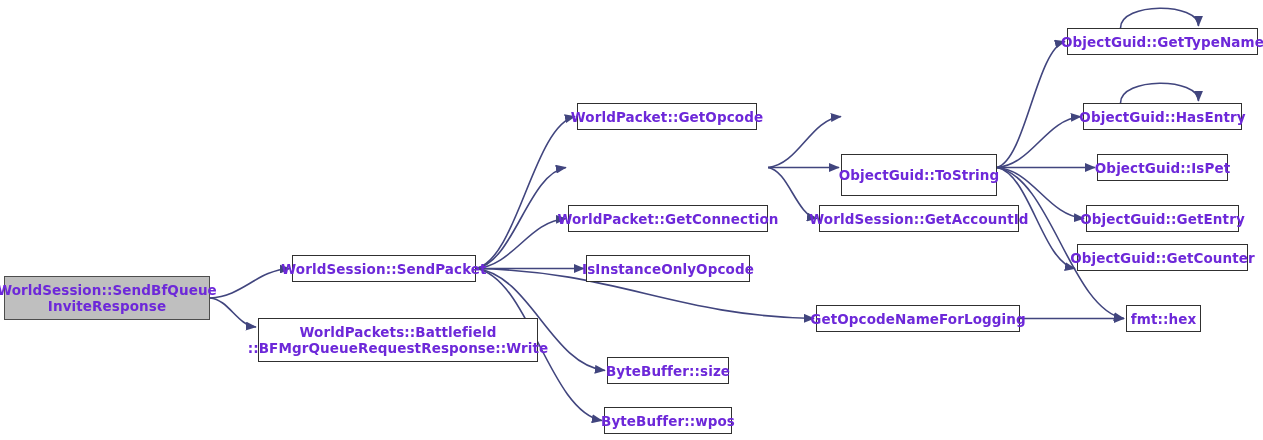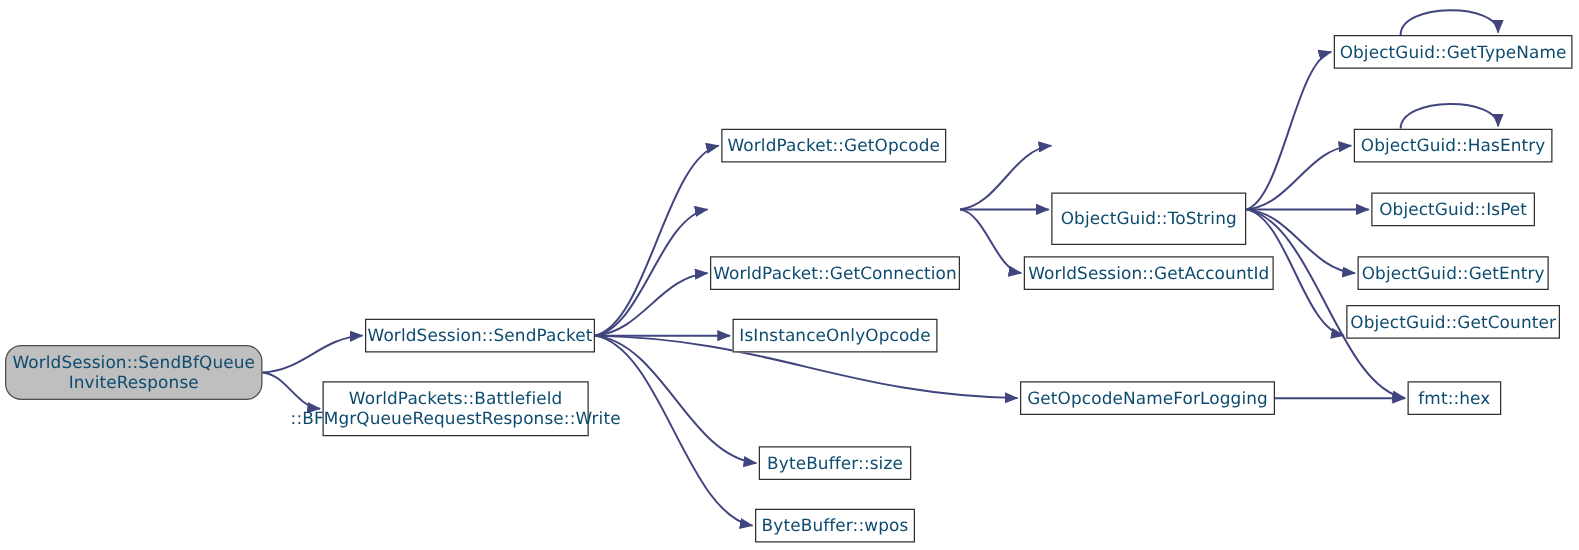--- a/index.html
+++ b/index.html
@@ -25,26 +25,27 @@
   }
   .node {
     position: absolute;
     box-sizing: border-box;
     background: #ffffff;
     border: 1px solid #303030;
     display: flex;
     align-items: center;
     justify-content: center;
     text-align: center;
-    color: #0c4a6e;
+    color: #6d28d9;
     font-size: 13.5px;
     line-height: 16px;
     letter-spacing: 0.1px;
     white-space: pre;
     z-index: 2;
+    font-weight: bold;
   }
   .node.root {
     background: #bfbfbf;
     border: 1px solid #4d4d4d;
   }
   .node .lbl {
     display: block;
     padding: 0 6px;
   }
 </style>
@@ -73,23 +74,23 @@
       <path d="M997,167.5 C1025.56,159.94 1036.44,49.06 1065,41.5" fill="none" stroke="#41457e" stroke-width="1.6" marker-end="url(#ah)"></path>
       <path d="M997,167.5 C1032.28,164.44 1045.72,119.56 1081,116.5" fill="none" stroke="#41457e" stroke-width="1.6" marker-end="url(#ah)"></path>
       <path d="M997,167.5 L1095,167.5" fill="none" stroke="#41457e" stroke-width="1.6" marker-end="url(#ah)"></path>
       <path d="M997,167.5 C1033.54,170.56 1047.46,215.44 1084,218.5" fill="none" stroke="#41457e" stroke-width="1.6" marker-end="url(#ah)"></path>
       <path d="M997,167.5 C1029.76,173.56 1042.24,262.44 1075,268.5" fill="none" stroke="#41457e" stroke-width="1.6" marker-end="url(#ah)"></path>
       <path d="M997,167.5 C1050.34,176.56 1070.66,309.44 1124,318.5" fill="none" stroke="#41457e" stroke-width="1.6" marker-end="url(#ah)"></path>
       <path d="M1020,318.5 L1124,318.5" fill="none" stroke="#41457e" stroke-width="1.6" marker-end="url(#ah)"></path>
       <path d="M1120.5,28 C1120.5,2 1198.5,2 1198.5,26" fill="none" stroke="#41457e" stroke-width="1.6" marker-end="url(#ah)"></path>
       <path d="M1120.5,103 C1120.5,77 1198.5,77 1198.5,101" fill="none" stroke="#41457e" stroke-width="1.6" marker-end="url(#ah)"></path>
     </svg>
-<div class="node root" style="left: 4px; top: 276px; width: 206px; height: 44px; border-radius: 13px;"><span class="lbl">WorldSession::SendBfQueue<br>InviteResponse</span></div>
+<div class="node root" style="left: 4px; top: 276px; width: 206px; height: 44px;"><span class="lbl">WorldSession::SendBfQueue<br>InviteResponse</span></div>
     <div class="node" style="left: 292px; top: 255px; width: 184px; height: 27px;"><span class="lbl">WorldSession::SendPacket</span></div>
-    <div class="node" style="left: 258px; top: 305px; width: 213px; height: 44px;"><span class="lbl">WorldPackets::Battlefield<br>::BFMgrQueueRequestResponse::Write</span></div>
+    <div class="node" style="left: 258px; top: 318px; width: 280px; height: 44px;"><span class="lbl">WorldPackets::Battlefield<br>::BFMgrQueueRequestResponse::Write</span></div>
     <div class="node" style="left: 577px; top: 103px; width: 180px; height: 27px;"><span class="lbl">WorldPacket::GetOpcode</span></div>
     <div class="node" style="left: 568px; top: 205px; width: 200px; height: 27px;"><span class="lbl">WorldPacket::GetConnection</span></div>
     <div class="node" style="left: 586px; top: 255px; width: 164px; height: 27px;"><span class="lbl">IsInstanceOnlyOpcode</span></div>
     <div class="node" style="left: 607px; top: 357px; width: 122px; height: 27px;"><span class="lbl">ByteBuffer::size</span></div>
     <div class="node" style="left: 604px; top: 407px; width: 128px; height: 27px; text-align: right;"><span class="lbl">ByteBuffer::wpos</span></div>
     <div class="node" style="left: 841px; top: 154px; width: 156px; height: 42px;"><span class="lbl">ObjectGuid::ToString</span></div>
     <div class="node" style="left: 819px; top: 205px; width: 200px; height: 27px;"><span class="lbl">WorldSession::GetAccountId</span></div>
     <div class="node" style="left: 816px; top: 305px; width: 204px; height: 27px;"><span class="lbl">GetOpcodeNameForLogging</span></div>
     <div class="node" style="left: 1067px; top: 28px; width: 191px; height: 27px;"><span class="lbl">ObjectGuid::GetTypeName</span></div>
     <div class="node" style="left: 1083px; top: 103px; width: 159px; height: 27px;"><span class="lbl">ObjectGuid::HasEntry</span></div>

